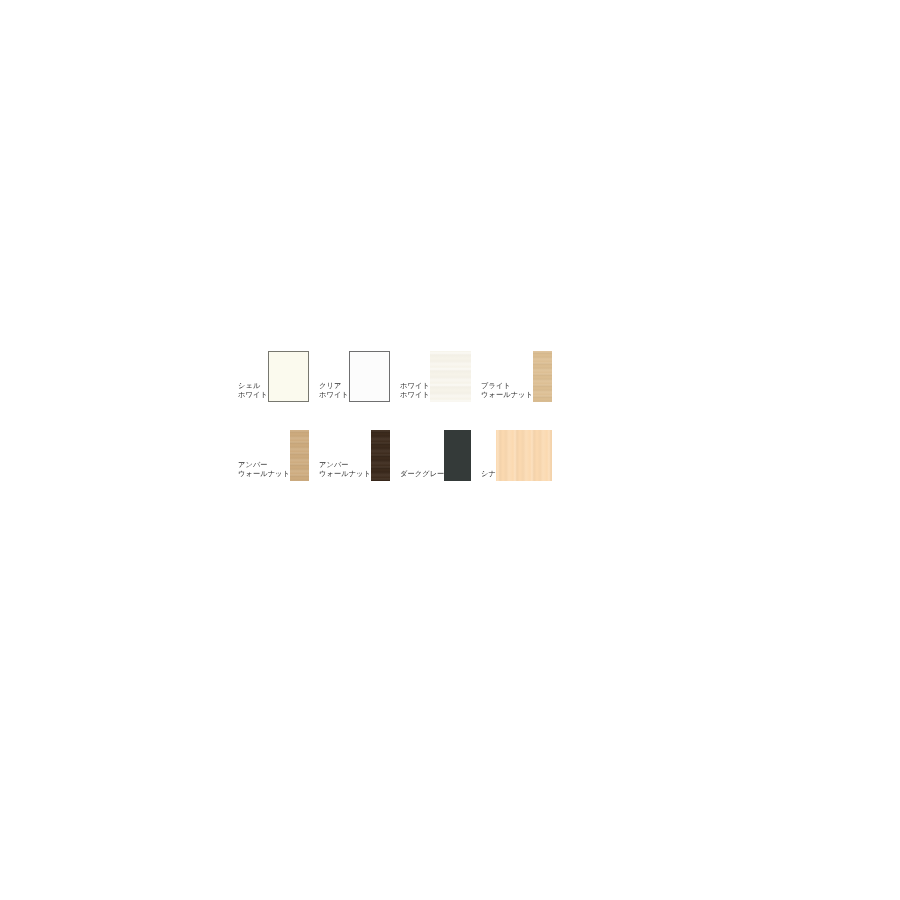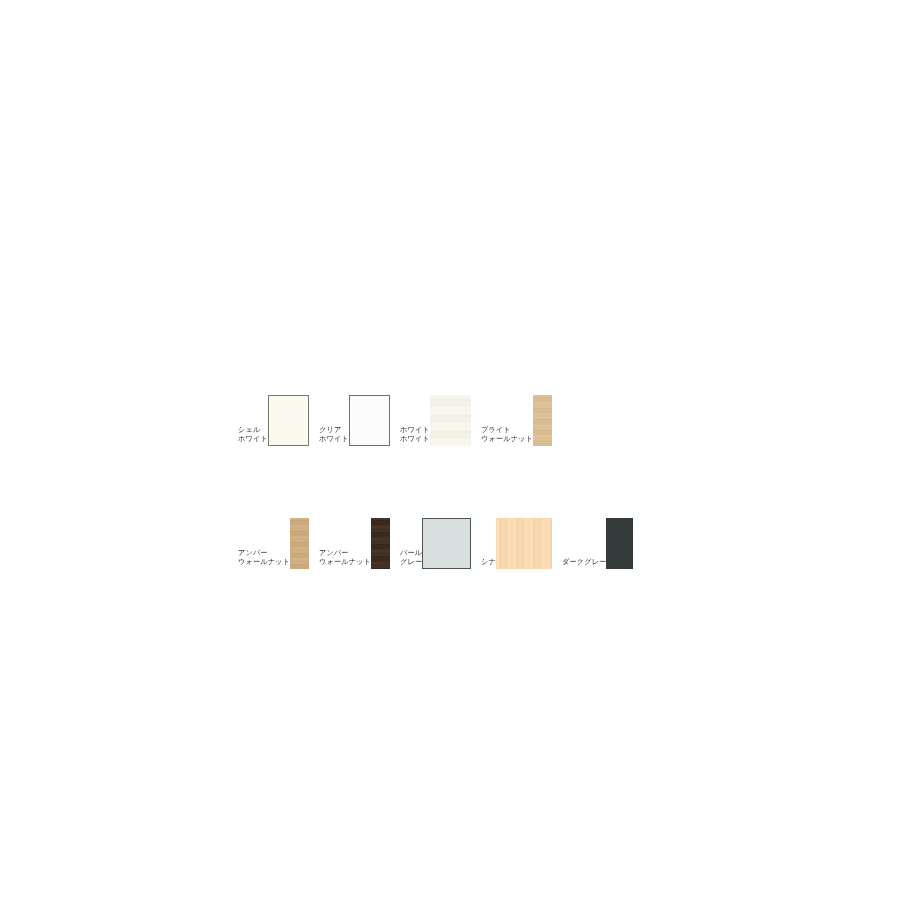--- a/index.html
+++ b/index.html
@@ -31,21 +31,20 @@
 
   .swatch-cell {
     width: 71px;
     margin-right: 10px;
     display: flex;
     flex-direction: row;
     justify-content: flex-end;
   }
   .swatch-cell:last-child {
     margin-right: 0;
-    margin-top: 44px;
   }
 
   .swatch-label {
     font-size: 7.2px;
     line-height: 9.2px;
     color: #2b2b2b;
     letter-spacing: 0.1px;
     margin-bottom: 2.5px;
     min-height: 18.4px;
     display: flex;
@@ -166,31 +165,24 @@
       </div>
       <div class="swatch-cell">
         <div class="swatch-label">
           <span class="lbl-line">アンバー</span>
           <span class="lbl-line">ウォールナット</span>
         </div>
         <div class="swatch-chip grain-h grain-strong" style="background: rgb(61, 43, 29);"></div>
       </div>
       <div class="swatch-cell">
         <div class="swatch-label">
-          <span class="lbl-line">パール</span>
-          <span class="lbl-line">グレー</span>
+          <span class="lbl-line">ダークグレー</span>
         </div>
-        <div class="swatch-chip" style="background: rgb(216, 222, 221); border: 1px solid rgb(78, 83, 85);"></div>
+        <div class="swatch-chip" style="background: rgb(52, 58, 57);"></div>
       </div>
       <div class="swatch-cell">
         <div class="swatch-label">
           <span class="lbl-line">シナ</span>
         </div>
         <div class="swatch-chip grain-v" style="background: rgb(251, 217, 176);"></div>
       </div>
-      <div class="swatch-cell">
-        <div class="swatch-label">
-          <span class="lbl-line">ダークグレー</span>
-        </div>
-        <div class="swatch-chip" style="background: rgb(52, 58, 57);"></div>
-      </div>
     </div>
   </div>
 
 </body></html>

